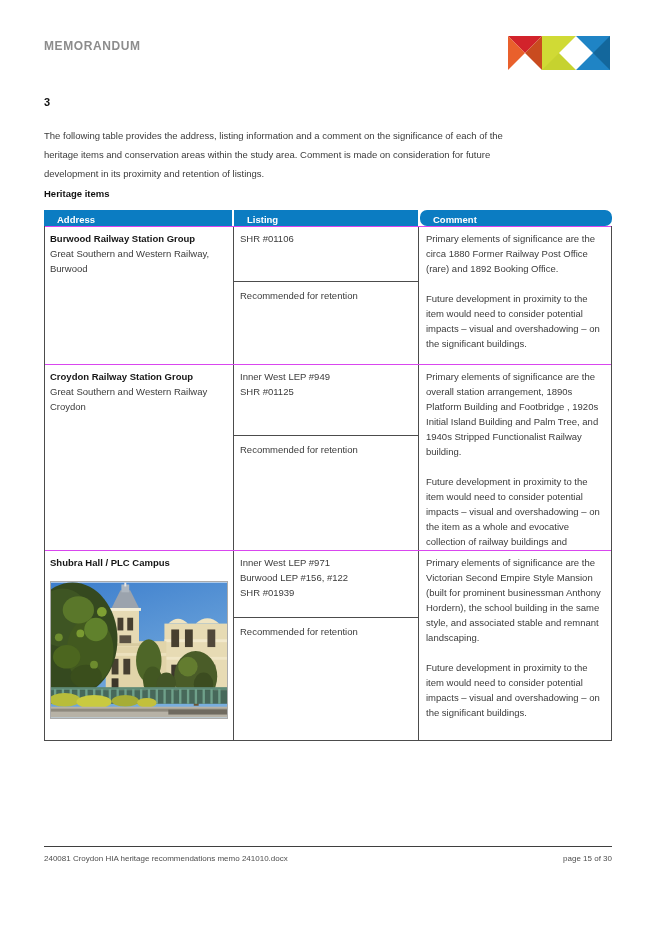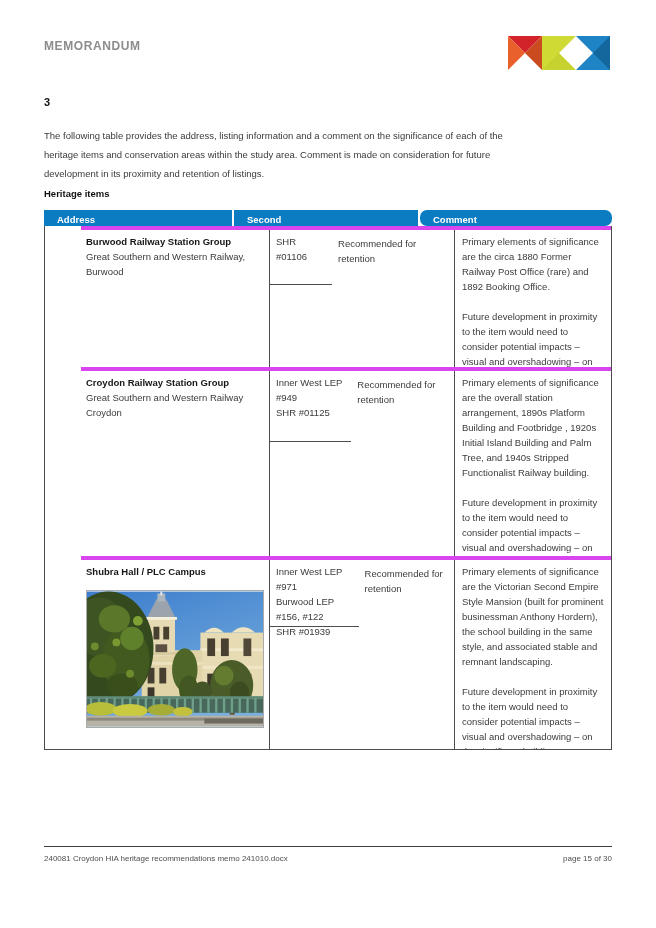--- a/index.html
+++ b/index.html
@@ -37,31 +37,31 @@
     box-sizing:border-box;background:#0b7cc2;color:#ffffff;
     font-weight:bold;padding:2px 0 0 13px;height:16px;
   }
   .th.c1{width:188px;margin-right:2px;}
   .th.c2{width:184px;margin-right:2px;}
   .th.c3{width:192px;border-radius:7px;}
   .tbody{
     box-sizing:border-box;width:568px;
     border-left:1px solid #4c4c4c;border-right:1px solid #4c4c4c;border-bottom:1px solid #4c4c4c;
   }
-  .trow{display:flex;border-top:4px solid #d946ef;overflow:hidden;margin-left:36px;}
+  .trow{display:flex;border-top:1px solid #d946ef;overflow:hidden;}
   .trow.r1{height:137px;}
   .trow.r2{height:185px;justify-content:center;}
   .trow.r3{height:189px;}
   .td{box-sizing:border-box;}
   .td.addr{width:188px;padding:4px 5px 4px 5px;}
   .addr-name{font-weight:bold;color:#161616;}
   .pre{white-space:pre-line;}
   .td.listing{
     width:186px;border-left:1px solid #4c4c4c;border-right:1px solid #4c4c4c;
-    display:flex;padding:0;
+    display:flex;flex-direction:column;padding:0;
   }
   .listing-top{box-sizing:border-box;padding:4px 6px;border-bottom:1px solid #4c4c4c;}
   .r1 .listing-top{height:55px;}
   .r2 .listing-top{height:71px;}
   .r3 .listing-top{height:67px;}
   .listing-bottom{padding:6px 6px 4px 6px;}
   .td.comment{flex:1;padding:4px 7px 4px 7px;}
   .photo{
     display:block;margin-top:11px;width:176px;height:136px;
     border:1px solid #ababab;
@@ -96,21 +96,21 @@
     <span class="sec-num">3</span>
   </div>
 
   <p class="intro">The following table provides the address, listing information and a comment on the significance of each of the heritage items and conservation areas within the study area. Comment is made on consideration for future development in its proximity and retention of listings.</p>
 
   <div class="table-label">Heritage items</div>
 
   <div class="htable">
     <div class="thead">
       <div class="th c1">Address</div>
-      <div class="th c2">Second</div>
+      <div class="th c2">Listing</div>
       <div class="th c3">Comment</div>
     </div>
 
     <div class="tbody">
 
       <div class="trow r1">
         <div class="td addr">
           <div class="addr-name">Burwood Railway Station Group</div>
           <div class="pre">Great Southern and Western Railway,
 Burwood</div>

